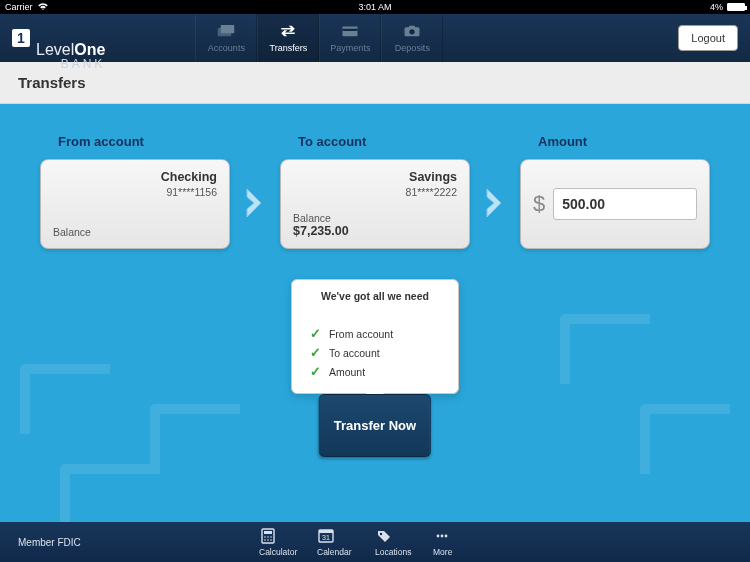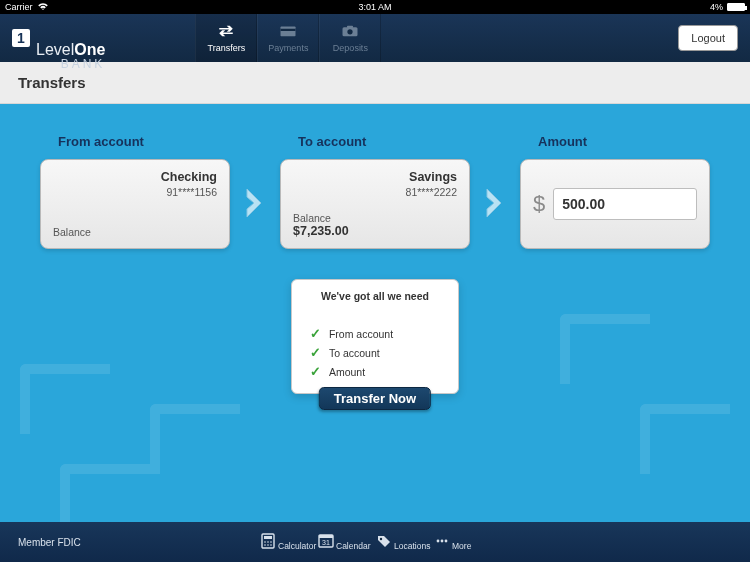--- a/index.html
+++ b/index.html
@@ -51,26 +51,26 @@
   .amount-card .dollar { font-size: 22px; color: #8a8a8a; font-weight: 500; }
   .amount-card input { flex: 1; height: 32px; border: 1px solid #bdbdbd; border-radius: 3px; font-size: 14px; padding: 0 8px; font-weight: 600; color:#333; min-width: 0; }
 
   .popover { position: absolute; left: 50%; transform: translateX(-50%); top: 175px; width: 168px; background: #fff; border: 1px solid #c8c8c8; border-radius: 6px; padding: 10px 12px 12px; z-index: 3; box-shadow: 0 3px 8px rgba(0,0,0,.15); }
   .popover-title { font-size: 10.5px; font-weight: 700; color: #333; text-align: center; margin-bottom: 22px; }
   .check-row { display: flex; align-items: center; gap: 8px; font-size: 10.5px; color: #333; padding: 2px 0 2px 6px; }
   .check-row .ck { color: #3aa33a; font-weight: 900; font-size: 13px; }
   .popover::after { content: ''; position: absolute; left: 50%; transform: translateX(-50%); bottom: -9px; border-left: 9px solid transparent; border-right: 9px solid transparent; border-top: 9px solid #fff; }
   .popover::before { content: ''; position: absolute; left: 50%; transform: translateX(-50%); bottom: -10px; border-left: 10px solid transparent; border-right: 10px solid transparent; border-top: 10px solid #c8c8c8; }
 
-  .transfer-btn { position: absolute; left: 50%; transform: translateX(-50%); top: 283px; background: linear-gradient(to bottom, #1d486f, #123759); color: #fff; font-size: 13px; font-weight: 700; padding: 3px 14px; border: 1px solid #0c2741; border-radius: 5px; z-index: 3; cursor: pointer; box-shadow: 0 2px 3px rgba(0,0,0,.3); }
+  .transfer-btn { position: absolute; left: 50%; transform: translateX(-50%); top: 290px; background: linear-gradient(to bottom, #1d486f, #123759); color: #fff; font-size: 13px; font-weight: 700; padding: 23px 14px; border: 1px solid #0c2741; border-radius: 5px; z-index: 3; cursor: pointer; box-shadow: 0 2px 3px rgba(0,0,0,.3); }
 
   
   .footer { height: 40px; background: linear-gradient(to bottom, #18365a, #10294a); display: flex; align-items: center; color: #d8e1eb; font-size: 10px; padding: 0 24px; }
   .footer-tabs { display: flex; margin-left: auto; margin-right: auto; gap: 0; }
-  .footer-tab { width: 58px; display: flex; flex-direction: row; align-items: flex-end; gap: 1px; color: #d8e1eb; font-size: 8.5px; cursor: pointer; }
+  .footer-tab { width: 58px; display: flex; flex-direction: column; align-items: flex-start; gap: 1px; color: #d8e1eb; font-size: 8.5px; cursor: pointer; }
   .footer-tab svg { width: 18px; height: 16px; }
   .member { position:absolute; left:18px; }
   .footer { position: relative; }
 </style>
 </head>
 <body>
 
 <div class="status-bar">
   <div class="status-left">
     <span>Carrier</span>
@@ -91,20 +91,27 @@
   <div class="logo-area">
     <div class="logo-mark">1</div>
     <div>
       <div class="logo-text">
         <span>Level</span><span class="bold">One</span>
       </div>
       <div class="logo-sub">BANK</div>
     </div>
   </div>
   <div class="nav-tabs">
+    <div class="nav-tab">
+      <span><svg viewBox="0 0 24 18" fill="currentColor">
+            <rect x="1" y="5" width="18" height="11" rx="1" opacity=".6"></rect>
+            <rect x="5" y="1" width="18" height="11" rx="1"></rect>
+          </svg></span>
+      <span>Accounts</span>
+    </div>
     <div class="nav-tab active">
       <span><svg viewBox="0 0 24 18" fill="currentColor">
             <path d="M3 5 h13 l-3 -3 h4 l4 4 -4 4 h-4 l3 -3 H3 Z M21 13 H8 l3 3 H7 l-4 -4 4 -4 h4 l-3 3 h13 Z"></path>
           </svg></span>
       <span>Transfers</span>
     </div>
     <div class="nav-tab">
       <span><svg viewBox="0 0 24 18" fill="currentColor">
             <rect x="2" y="3" width="20" height="13" rx="1"></rect>
             <rect x="2" y="6" width="20" height="3" fill="#122943"></rect>

